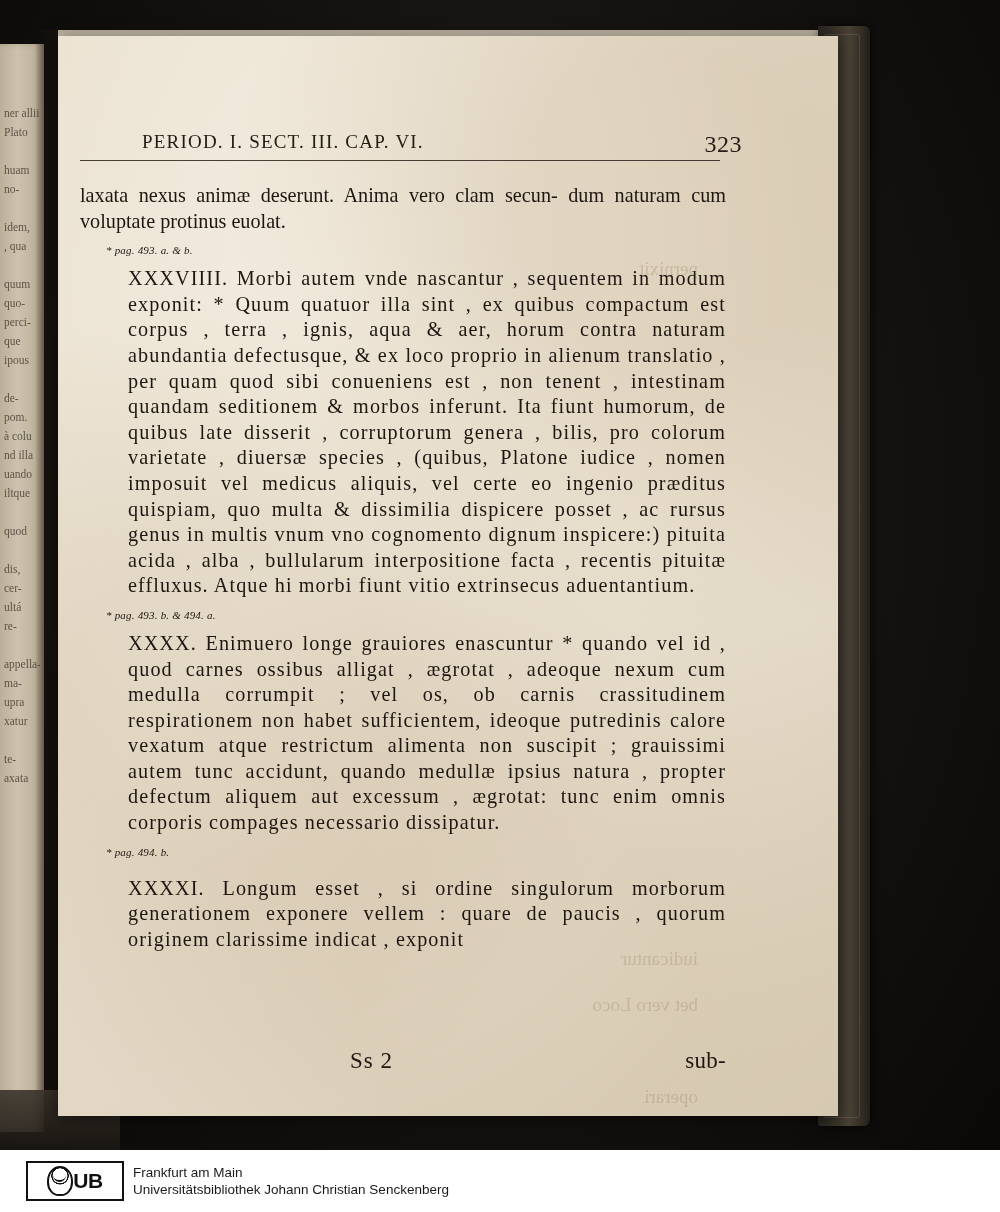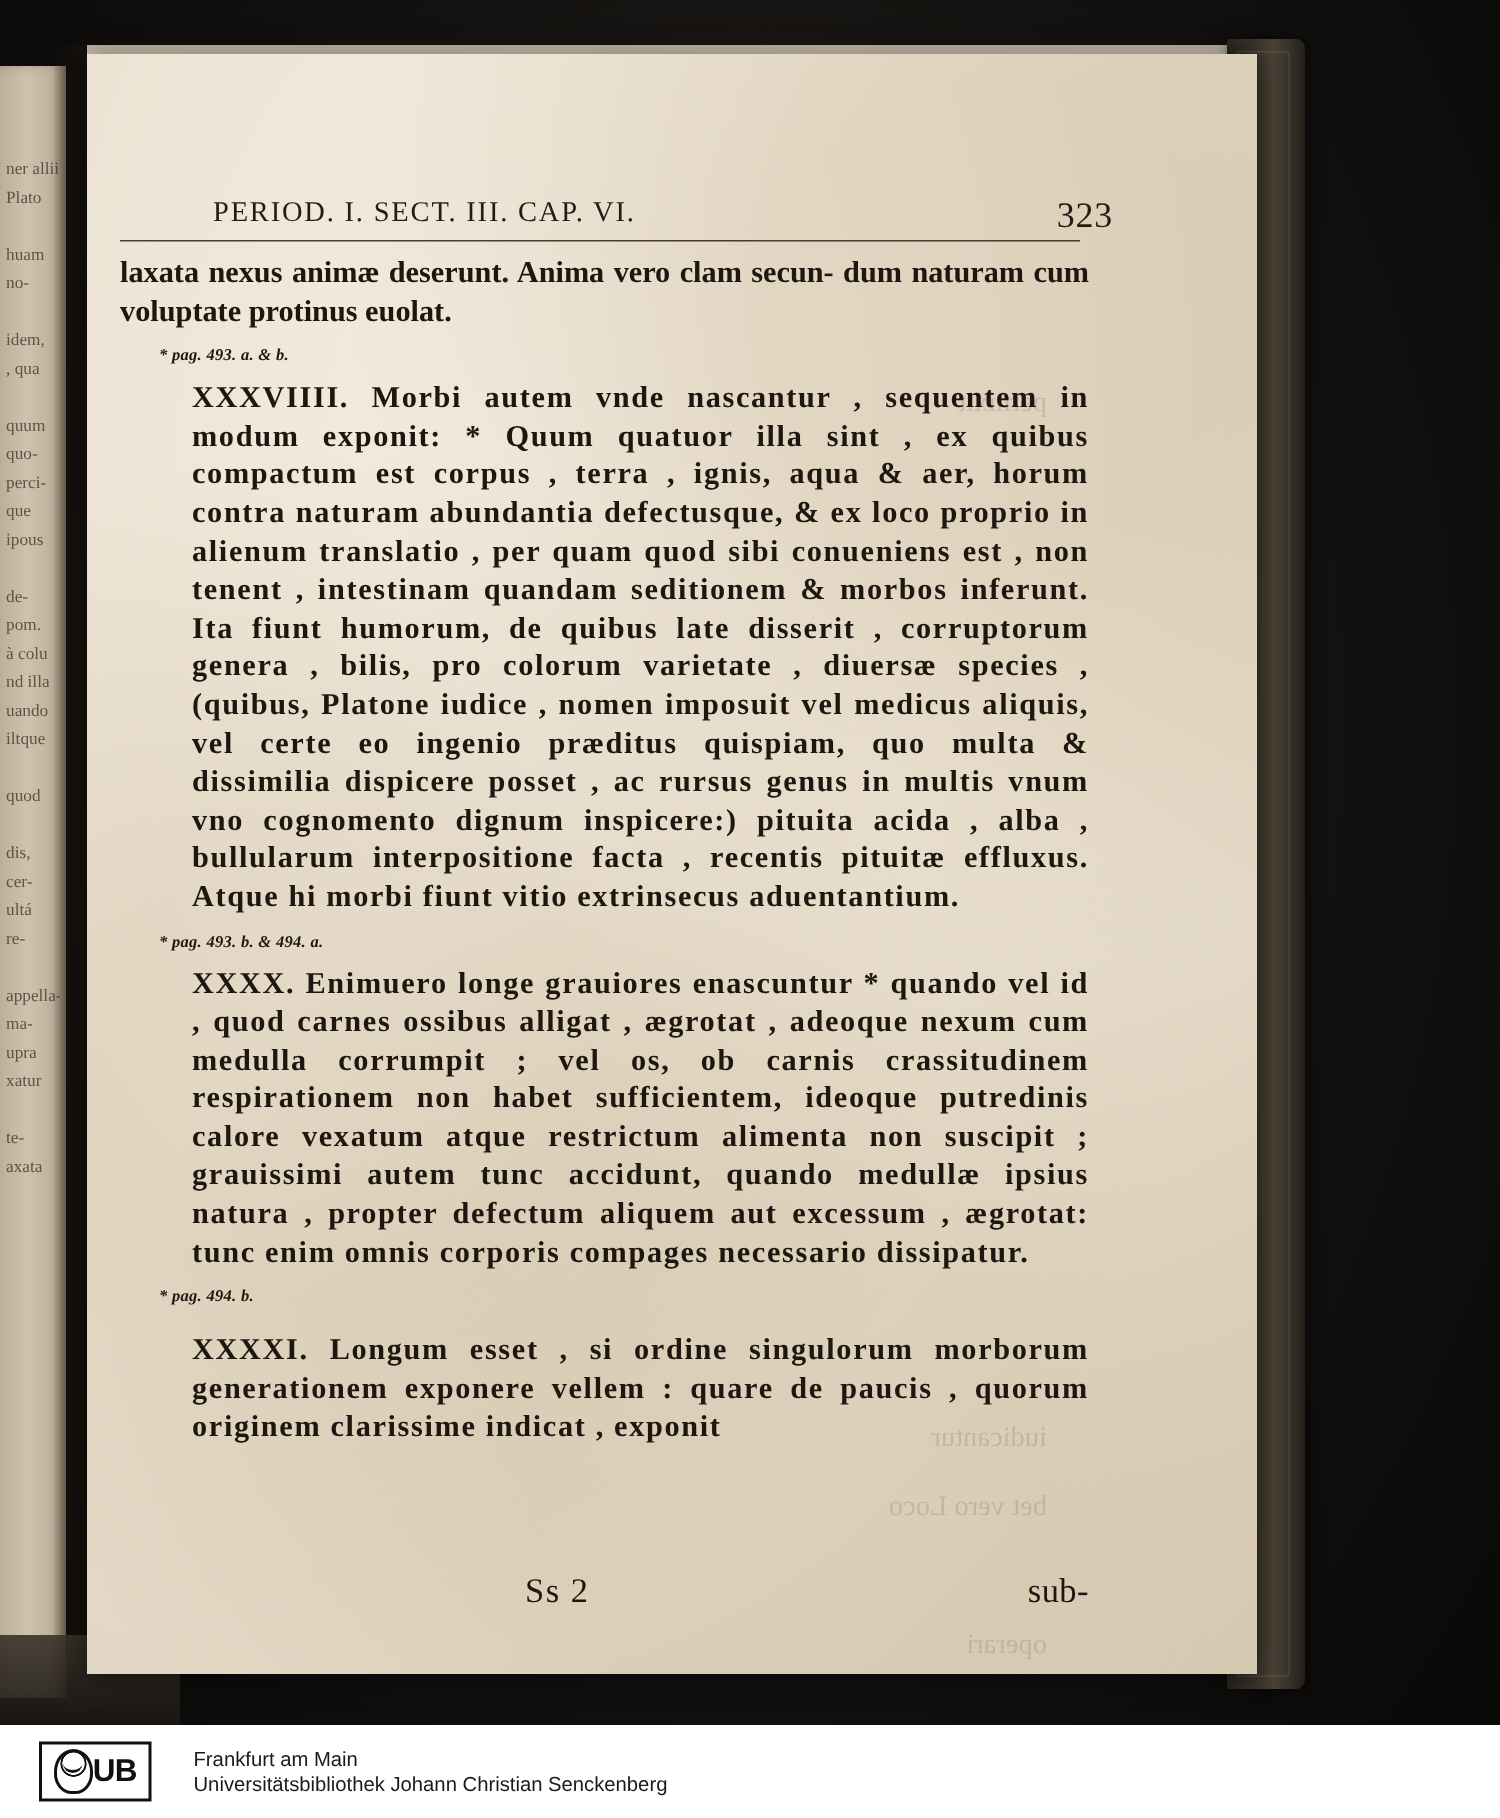--- a/index.html
+++ b/index.html
@@ -175,28 +175,27 @@
     top: 124px;
     width: 640px;
     height: 1px;
     background: #2a2017;
     opacity: .85;
   }
 
   .textblock {
     position: absolute;
     left: 22px;
-    top: 134px;
+    top: 147px;
     width: 646px;
     color: #1e1710;
     font-size: 20.2px;
     line-height: 25.6px;
     text-align: justify;
     text-justify: inter-word;
-    font-weight: bold;
   }
   .para {
     margin: 0 0 0 0;
     text-align: justify;
   }
 
   .note {
     font-style: italic;
     font-size: 11px;
     line-height: 22px;
@@ -248,29 +247,29 @@
     bottom: 0;
     width: 1000px;
     height: 62px;
     background: #ffffff;
     display: flex;
     align-items: center;
     padding-left: 26px;
     box-sizing: border-box;
   }
   .ub-logo {
-    width: 75px;
+    width: 98px;
     height: 40px;
     border: 2px solid #111;
     display: flex;
     align-items: center;
     justify-content: center;
     gap: 0;
     box-sizing: border-box;
-    margin-right: 28px;
+    margin-right: 9px;
     background: #fff;
   }
   .ub-logo .face {
     width: 22px; height: 26px;
     border-radius: 50% 50% 45% 45%;
     background:
       radial-gradient(circle at 50% 30%, #fff 0 34%, #111 36% 40%, #fff 42%),
       #fff;
     border: 2px solid #111;
     position: relative;

